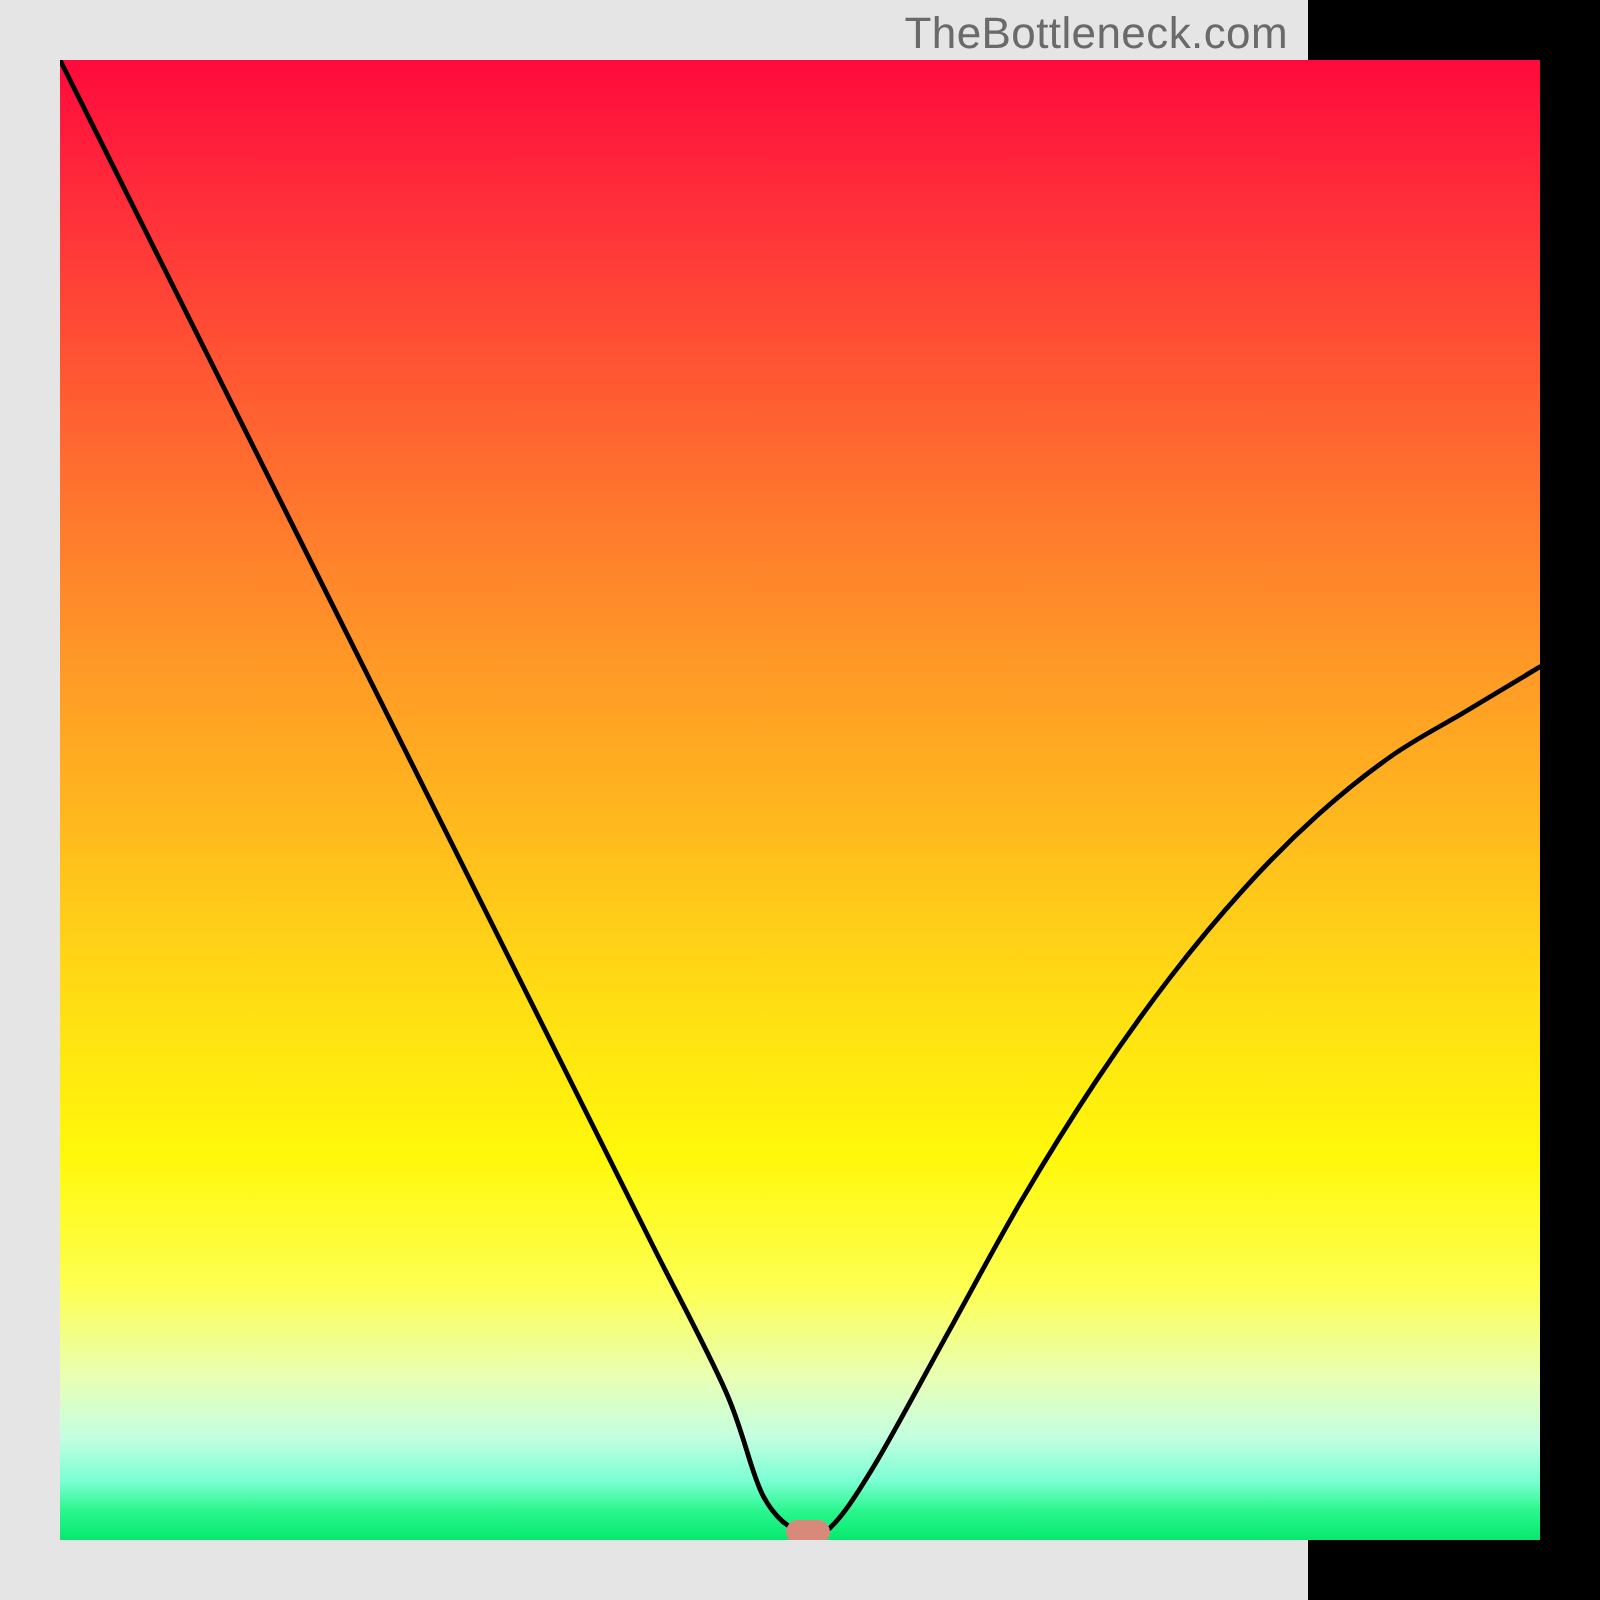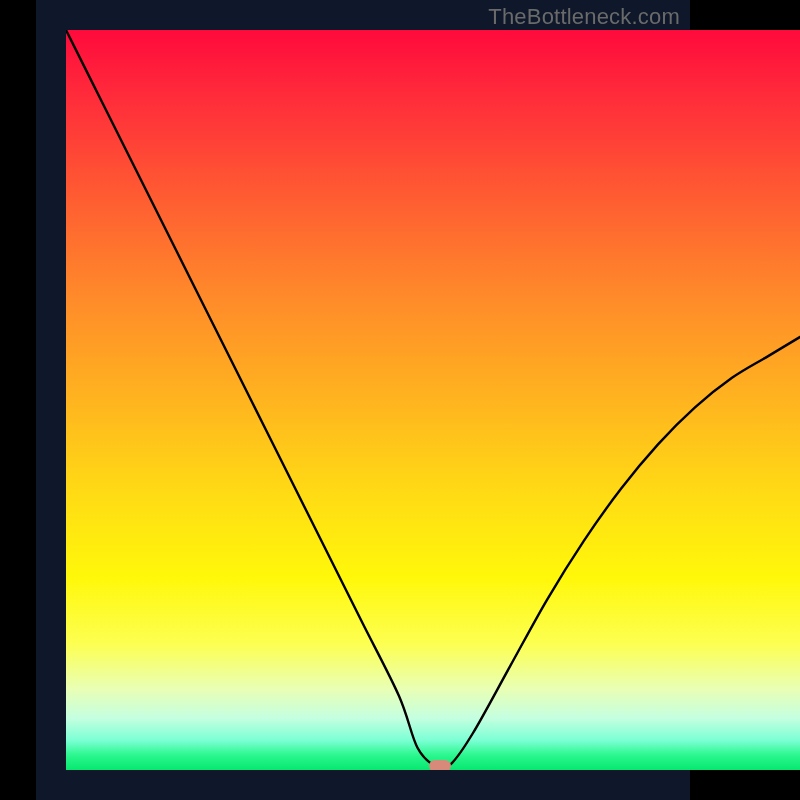--- a/index.html
+++ b/index.html
@@ -8,22 +8,21 @@
     width: 800px;
     height: 800px;
     background: #000;
     overflow: hidden;
     font-family: Arial, Helvetica, sans-serif;
   }
   .frame {
     position: relative;
     width: 654px;
     height: 800px;
-    background: #0f172a;
-    margin-left: 36px;
+    background: #e5e5e5;
   }
   .watermark {
     position: absolute;
     top: 4px;
     right: 10px;
     color: #6a6a6a;
     font-size: 22px;
     font-weight: 500;
     letter-spacing: 0.2px;
     z-index: 20;

